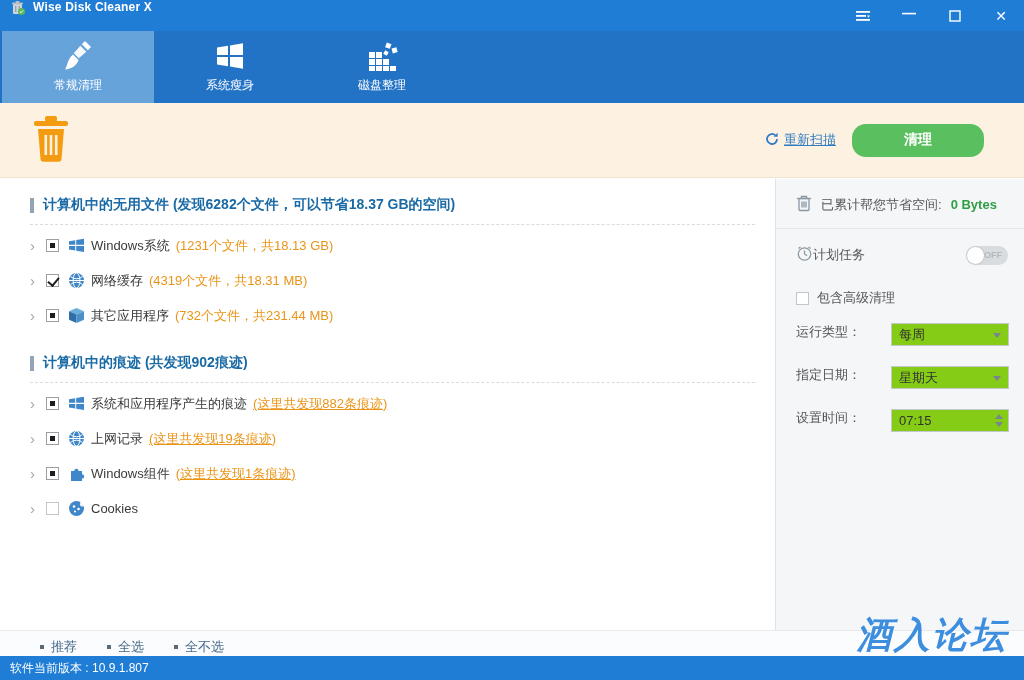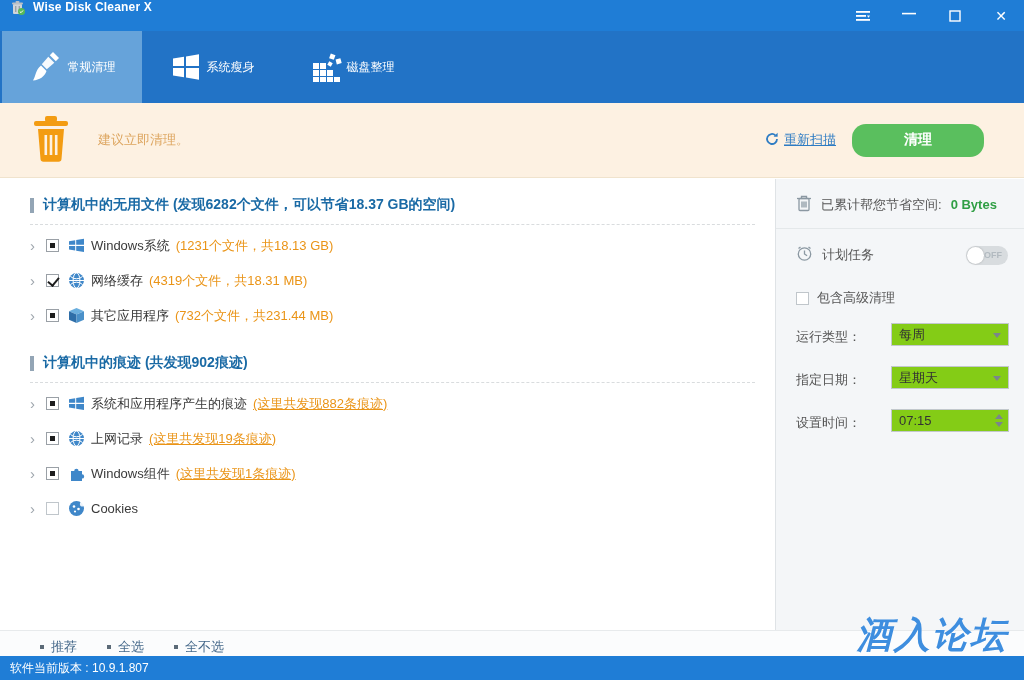--- a/index.html
+++ b/index.html
@@ -19,21 +19,21 @@
   .titlebar .app-title{font-size:12px;font-weight:bold;margin-left:7px;letter-spacing:.2px}
   .tb-spacer{flex:1}
   .tb-btn{width:46px;height:31px;display:flex;align-items:center;justify-content:center;color:#fff;cursor:default}
   .tb-btn svg{display:block}
   .tb-min{font-size:14px;font-weight:bold;padding-bottom:6px}
   .tb-close{font-size:14px}
 
   
   .tabbar{position:absolute;top:31px;left:0;right:0;height:72px;background:var(--tabbar-blue);
     display:flex;padding-left:2px}
-  .tab{width:140px;height:72px;display:flex;flex-direction:row;align-items:center;justify-content:center;gap:5px;color:#fff}
+  .tab{width:152px;height:72px;display:flex;flex-direction:column;align-items:center;justify-content:center;gap:5px;color:#fff}
   .tab.selected{background:var(--tab-selected)}
   .tab .tab-label{font-size:12px}
   .tab svg{display:block}
 
   
   .banner{position:absolute;top:103px;left:0;right:0;height:75px;background:var(--banner-bg);
     border-bottom:1px solid #f0e3cd;display:flex;align-items:center}
   .banner-trash{margin:0 26px 0 30px}
   .banner-texts{display:flex;flex-direction:column;gap:7px}
   .banner-summary{font-size:14px;font-weight:bold;color:var(--accent-orange)}
@@ -64,29 +64,29 @@
   .row-detail{font-size:13px;color:var(--accent-orange)}
   .row-detail.u{text-decoration:underline}
   .section-gap{height:20px}
 
   
   .sidebar{position:absolute;top:179px;left:775px;right:0;bottom:50px;background:var(--sidebar-bg);
     border-left:1px solid #dfe3e6;color:#555}
   .saved-row{display:flex;align-items:center;gap:9px;padding:15px 14px 13px 20px;font-size:13px}
   .saved-value{color:var(--saved-green);font-weight:bold}
   .side-divider{border-top:1px solid #e4e8ea}
-  .schedule-row{display:flex;align-items:center;gap:9px;padding:16px 16px 8px 20px;font-size:13px}
+  .schedule-row{display:flex;align-items:center;padding:16px 16px 8px 20px;font-size:13px}
   .schedule-row .grow{flex:1}
   .toggle{width:42px;height:19px;border-radius:10px;background:#d8dcdf;position:relative;cursor:pointer}
   .toggle-knob{position:absolute;left:1px;top:1px;width:17px;height:17px;border-radius:50%;background:#fff;
     box-shadow:0 0 2px rgba(0,0,0,.25)}
   .toggle-label{position:absolute;right:6px;top:4px;font-size:9px;font-weight:bold;color:#b2bac0}
   .adv-row{display:flex;align-items:center;gap:8px;padding:16px 16px 6px 20px;font-size:13px}
   .side-checkbox{width:13px;height:13px;border:1px solid #c0c6cb;background:#fff;flex:none}
-  .form-row{display:flex;align-items:flex-end;padding:10px 15px 10px 20px;font-size:13px}
+  .form-row{display:flex;align-items:flex-start;padding:10px 15px 10px 20px;font-size:13px}
   .form-row .form-label{flex:1}
   .control{width:118px;height:23px;background:#84cc16;border:1px solid #c2c8cc;position:relative;
     font-size:13px;color:#333;line-height:21px;padding-left:7px;cursor:pointer}
   .control .arrow-down{position:absolute;right:7px;top:9px;width:0;height:0;
     border-left:4px solid transparent;border-right:4px solid transparent;border-top:5px solid #7b858d}
   .control .spin{position:absolute;right:5px;width:0;height:0;border-left:4px solid transparent;border-right:4px solid transparent}
   .control .spin.up{top:4px;border-bottom:5px solid #7b858d}
   .control .spin.down{bottom:4px;border-top:5px solid #7b858d}
 
   
@@ -182,21 +182,20 @@
       <svg width="42" height="48" viewBox="0 0 42 48">
         <rect x="15" y="2" width="12" height="6" rx="2" fill="#f39c12"></rect>
         <rect x="4" y="7" width="34" height="5" rx="2" fill="#f39c12"></rect>
         <path d="M8 15 h26 l-2.5 30 a3 3 0 0 1 -3 2.8 h-15 a3 3 0 0 1 -3 -2.8 z" fill="#f39c12"></path>
         <rect x="14.5" y="21" width="2.6" height="20" fill="#fdf1e2"></rect>
         <rect x="19.7" y="21" width="2.6" height="20" fill="#fdf1e2"></rect>
         <rect x="24.9" y="21" width="2.6" height="20" fill="#fdf1e2"></rect>
       </svg>
     </span>
     <div class="banner-texts">
-      <div class="banner-advice">建议立即清理。</div>
     </div>
     <span class="banner-spacer"></span>
     <span class="rescan">
       <span>
         <svg width="14" height="14" viewBox="0 0 14 14">
           <path d="M12 7a5 5 0 1 1-1.6-3.7" fill="none" stroke="#2e7cc3" stroke-width="1.8"></path>
           <path d="M12.6 0.8v4h-4z" fill="#2e7cc3"></path>
         </svg>
       </span>
       <span class="rescan-label">重新扫描</span>

